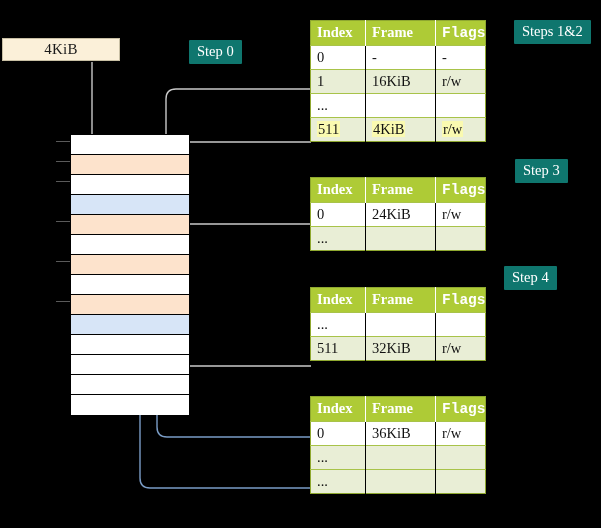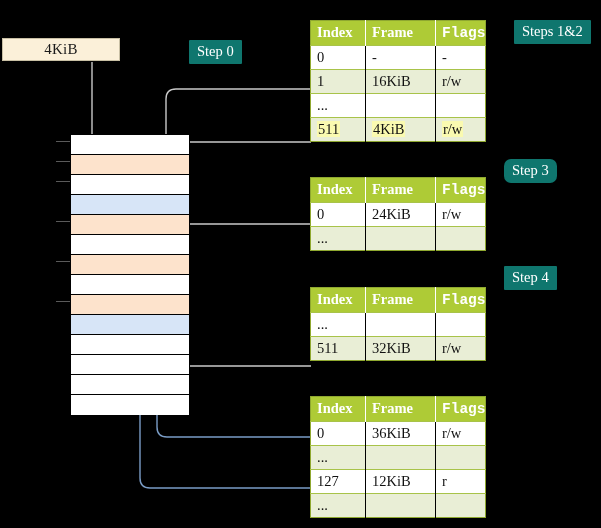--- a/index.html
+++ b/index.html
@@ -170,21 +170,21 @@
   <div class="srcbox" style="left:2px; top:38px; width:118px; height:23px;">
     <span>4KiB</span>
   </div>
 
   <div class="badge" style="left:189px; top:40px;text-align:center;">
     <span>Step 0</span>
   </div>
   <div class="badge" style="left:514px; top:20px;">
     <span>Steps 1&amp;2</span>
   </div>
-  <div class="badge" style="left:504px; top:159px;border-radius:7px;">
+  <div class="badge" style="left:515px; top:159px;">
     <span>Step 3</span>
   </div>
   <div class="badge" style="left:504px; top:266px;">
     <span>Step 4</span>
   </div>
 
   <div class="tick" style="top:141px;"></div>
   <div class="tick" style="top:161px;"></div>
   <div class="tick" style="top:181px;"></div>
   <div class="tick" style="top:221px;"></div>
@@ -313,25 +313,20 @@
         <tr>
           <td>0</td>
           <td>36KiB</td>
           <td>r/w</td>
         </tr>
         <tr class="alt">
           <td>...</td>
           <td></td>
           <td></td>
         </tr>
-        <tr>
-          <td>127</td>
-          <td>12KiB</td>
-          <td>r</td>
-        </tr>
         <tr class="alt">
           <td>...</td>
           <td></td>
           <td></td>
         </tr>
       </tbody>
     </table>
 
 </div>
 

